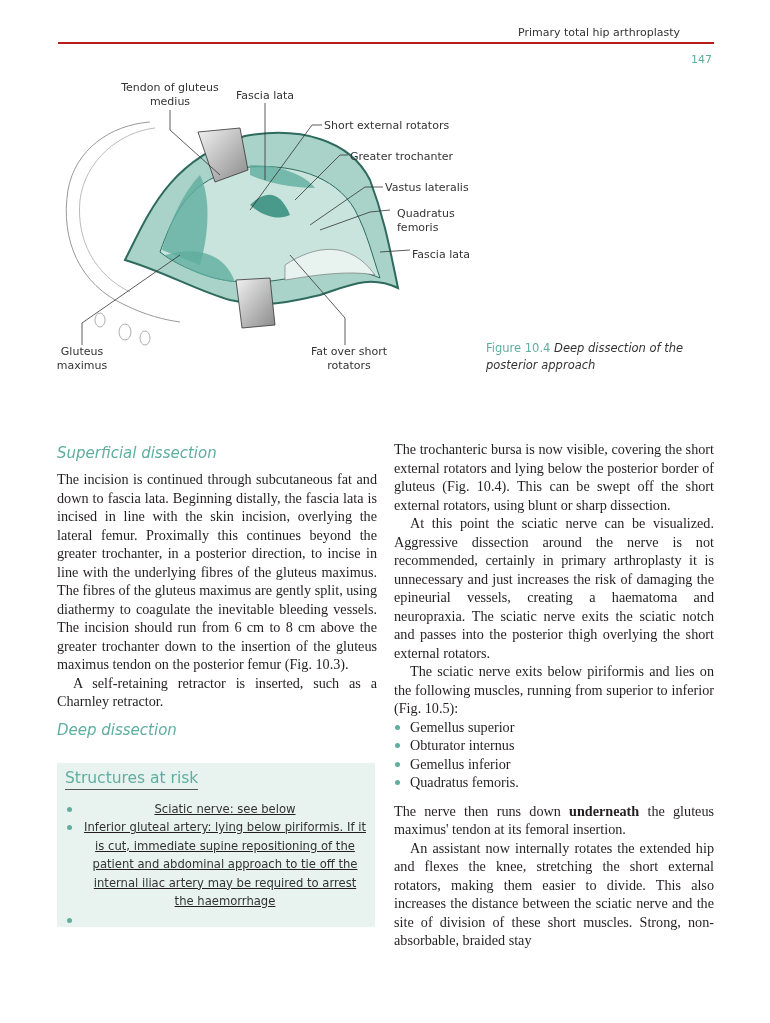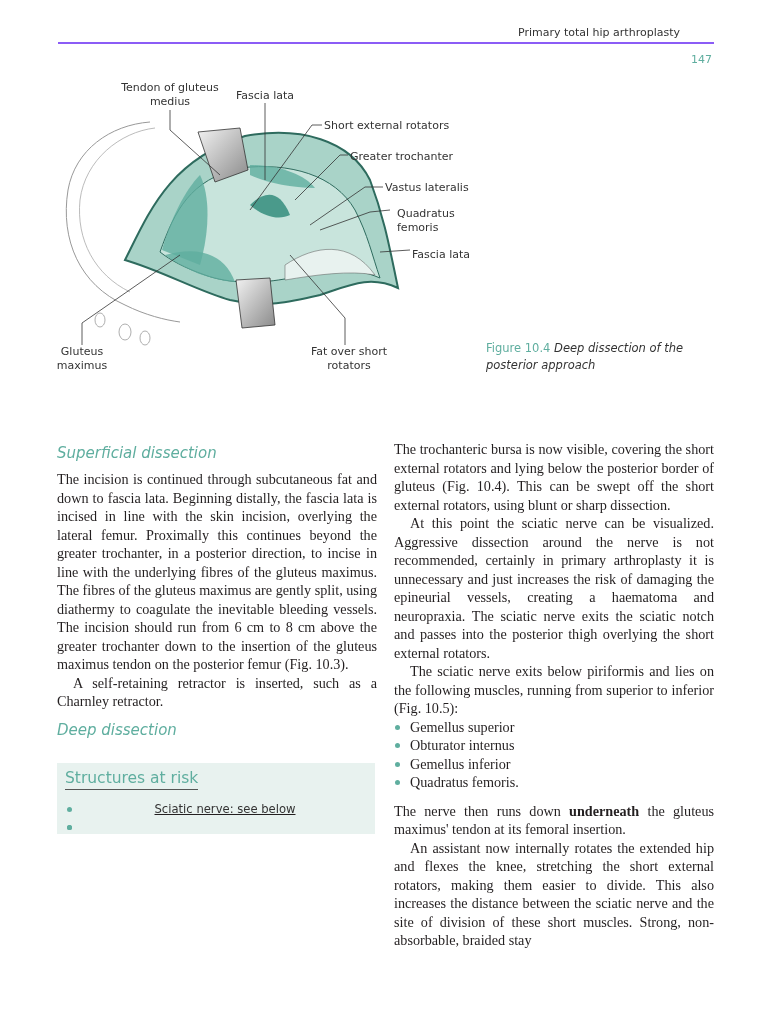--- a/index.html
+++ b/index.html
@@ -1,17 +1,17 @@
 <!DOCTYPE html>
 <html><head>
 <meta charset="utf-8">
 <style>
   html, body { margin:0; padding:0; background:#ffffff; }
   body { width:770px; height:1023px; position:relative; overflow:hidden; color:#231f20; }
-  .header { position:absolute; left:58px; top:26px; width:656px; height:16px; border-bottom:2px solid #8b5cf6; }
+  .header { position:absolute; left:58px; top:26px; width:656px; height:16px; border-bottom:2px solid #b91c1c; }
   .header .running { position:absolute; right:34px; top:0; font:11px "DejaVu Sans", sans-serif; color:#333; }
   .header .pnum { position:absolute; right:2px; top:0; font:11px "DejaVu Sans", sans-serif; color:#5fae9f;margin-top:27px; }
 
   .figure { position:absolute; left:50px; top:70px; width:450px; height:310px; }
   .figure svg { width:450px; height:310px; display:block; }
   .flabel { font:11px "DejaVu Sans", sans-serif; fill:#333; }
 
   .caption { position:absolute; left:486px; top:340px; width:230px; font:11.5px "DejaVu Sans", sans-serif; line-height:17px; color:#333; }
   .caption .fig-id { color:#5fae9f; font-style:normal; }
   .caption .fig-text { font-style:italic; }
@@ -106,21 +106,21 @@
 
 <div class="col left">
   <div class="heading">Superficial dissection</div>
   <p>The incision is continued through subcutaneous fat and down to fascia lata. Beginning distally, the fascia lata is incised in line with the skin incision, overlying the lateral femur. Proximally this continues beyond the greater trochanter, in a posterior direction, to incise in line with the underlying fibres of the gluteus maximus. The fibres of the gluteus maximus are gently split, using diathermy to coagulate the inevitable bleeding vessels. The incision should run from 6 cm to 8 cm above the greater trochanter down to the insertion of the gluteus maximus tendon on the posterior femur (Fig. 10.3).</p>
   <p class="indent">A self-retaining retractor is inserted, such as a Charnley retractor.</p>
   <div class="heading deep">Deep dissection</div>
   <div class="risk-box">
     <div class="risk-title">Structures at risk</div>
     <ul class="risk-list">
       <li><span class="bullet"></span><span>Sciatic nerve: see below</span></li>
-      <li><span class="bullet"></span></li>
+      <li><span class="bullet"></span><span>Inferior gluteal artery: lying below piriformis. If it is cut, immediate supine repositioning of the patient and abdominal approach to tie off the internal iliac artery may be required to arrest the haemorrhage</span></li>
       <li><span class="bullet"></span></li>
     </ul>
   </div>
 </div>
 
 <div class="col right">
   <p>The trochanteric bursa is now visible, covering the short external rotators and lying below the posterior border of gluteus (Fig. 10.4). This can be swept off the short external rotators, using blunt or sharp dissection.</p>
   <p class="indent">At this point the sciatic nerve can be visualized. Aggressive dissection around the nerve is not recommended, certainly in primary arthroplasty it is unnecessary and just increases the risk of damaging the epineurial vessels, creating a haematoma and neuropraxia. The sciatic nerve exits the sciatic notch and passes into the posterior thigh overlying the short external rotators.</p>
   <p class="indent">The sciatic nerve exits below piriformis and lies on the following muscles, running from superior to inferior (Fig. 10.5):</p>
   <ul class="mlist">

